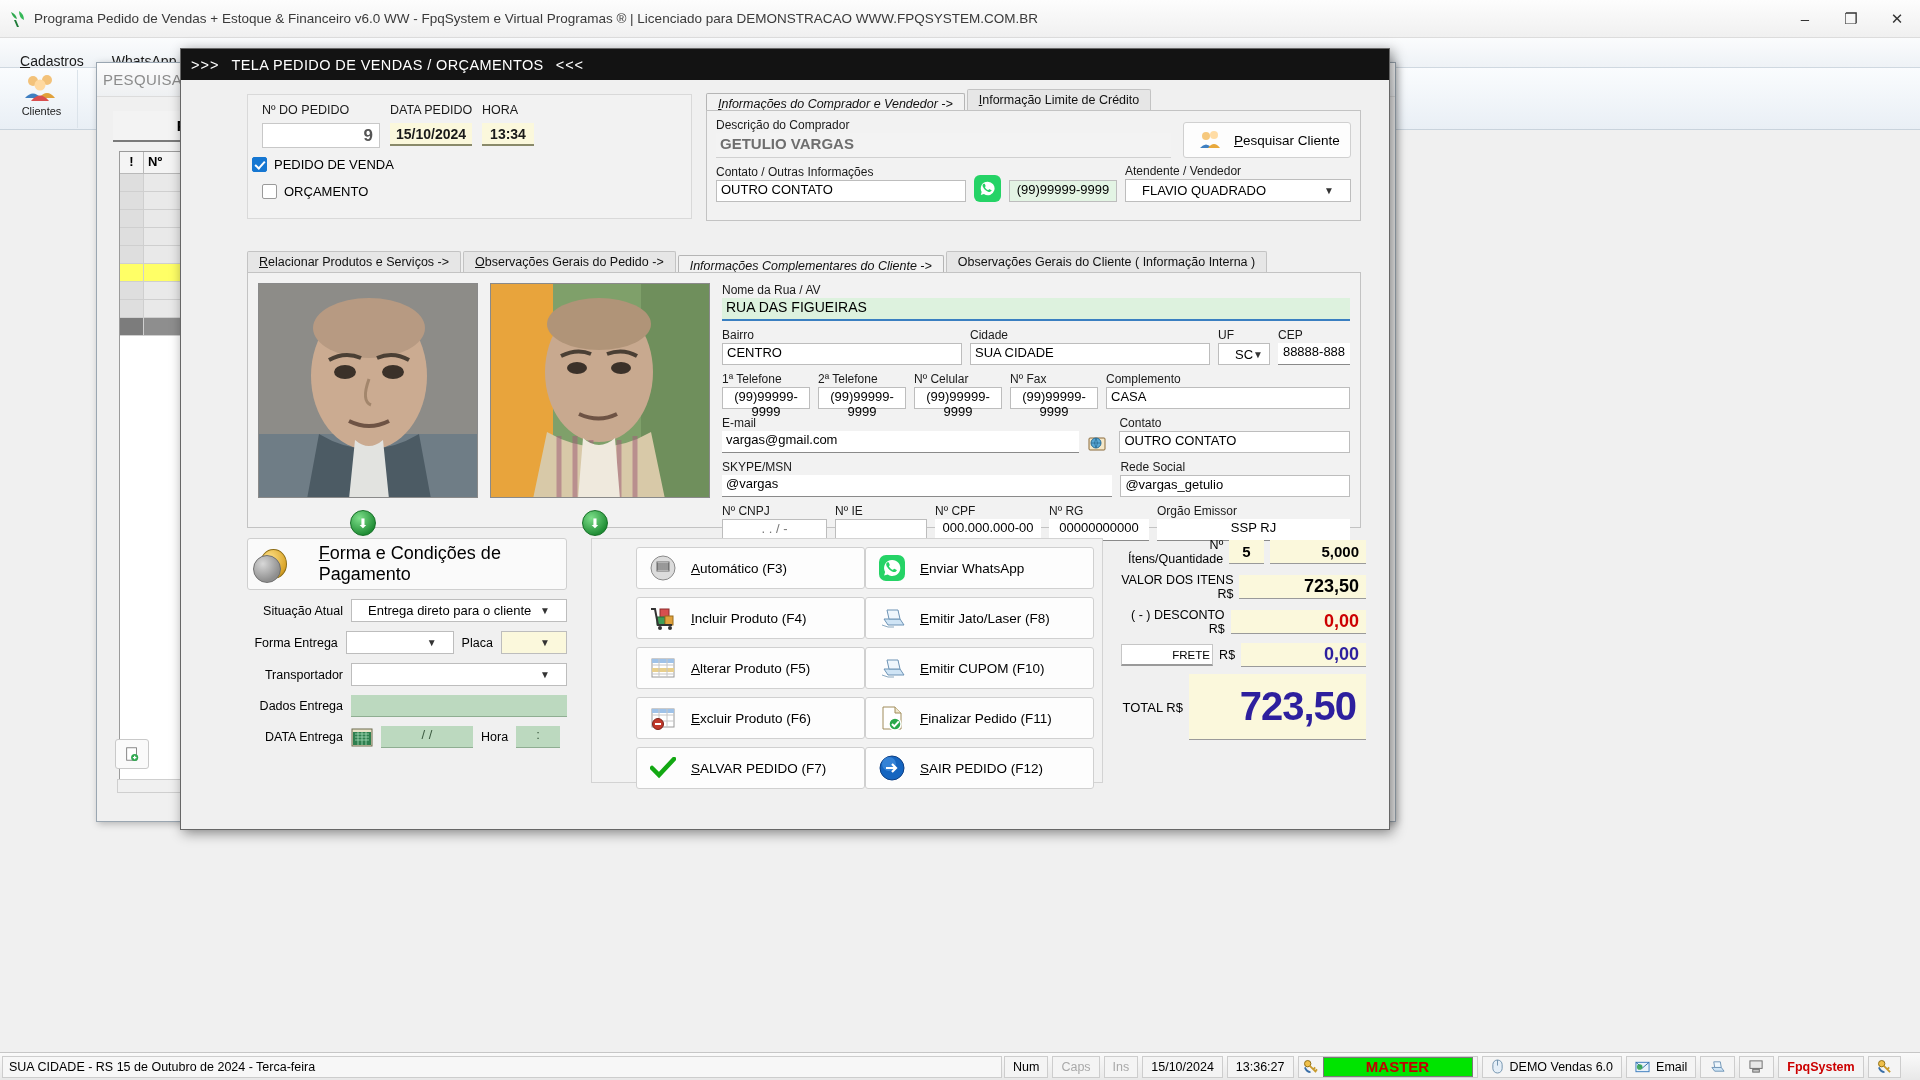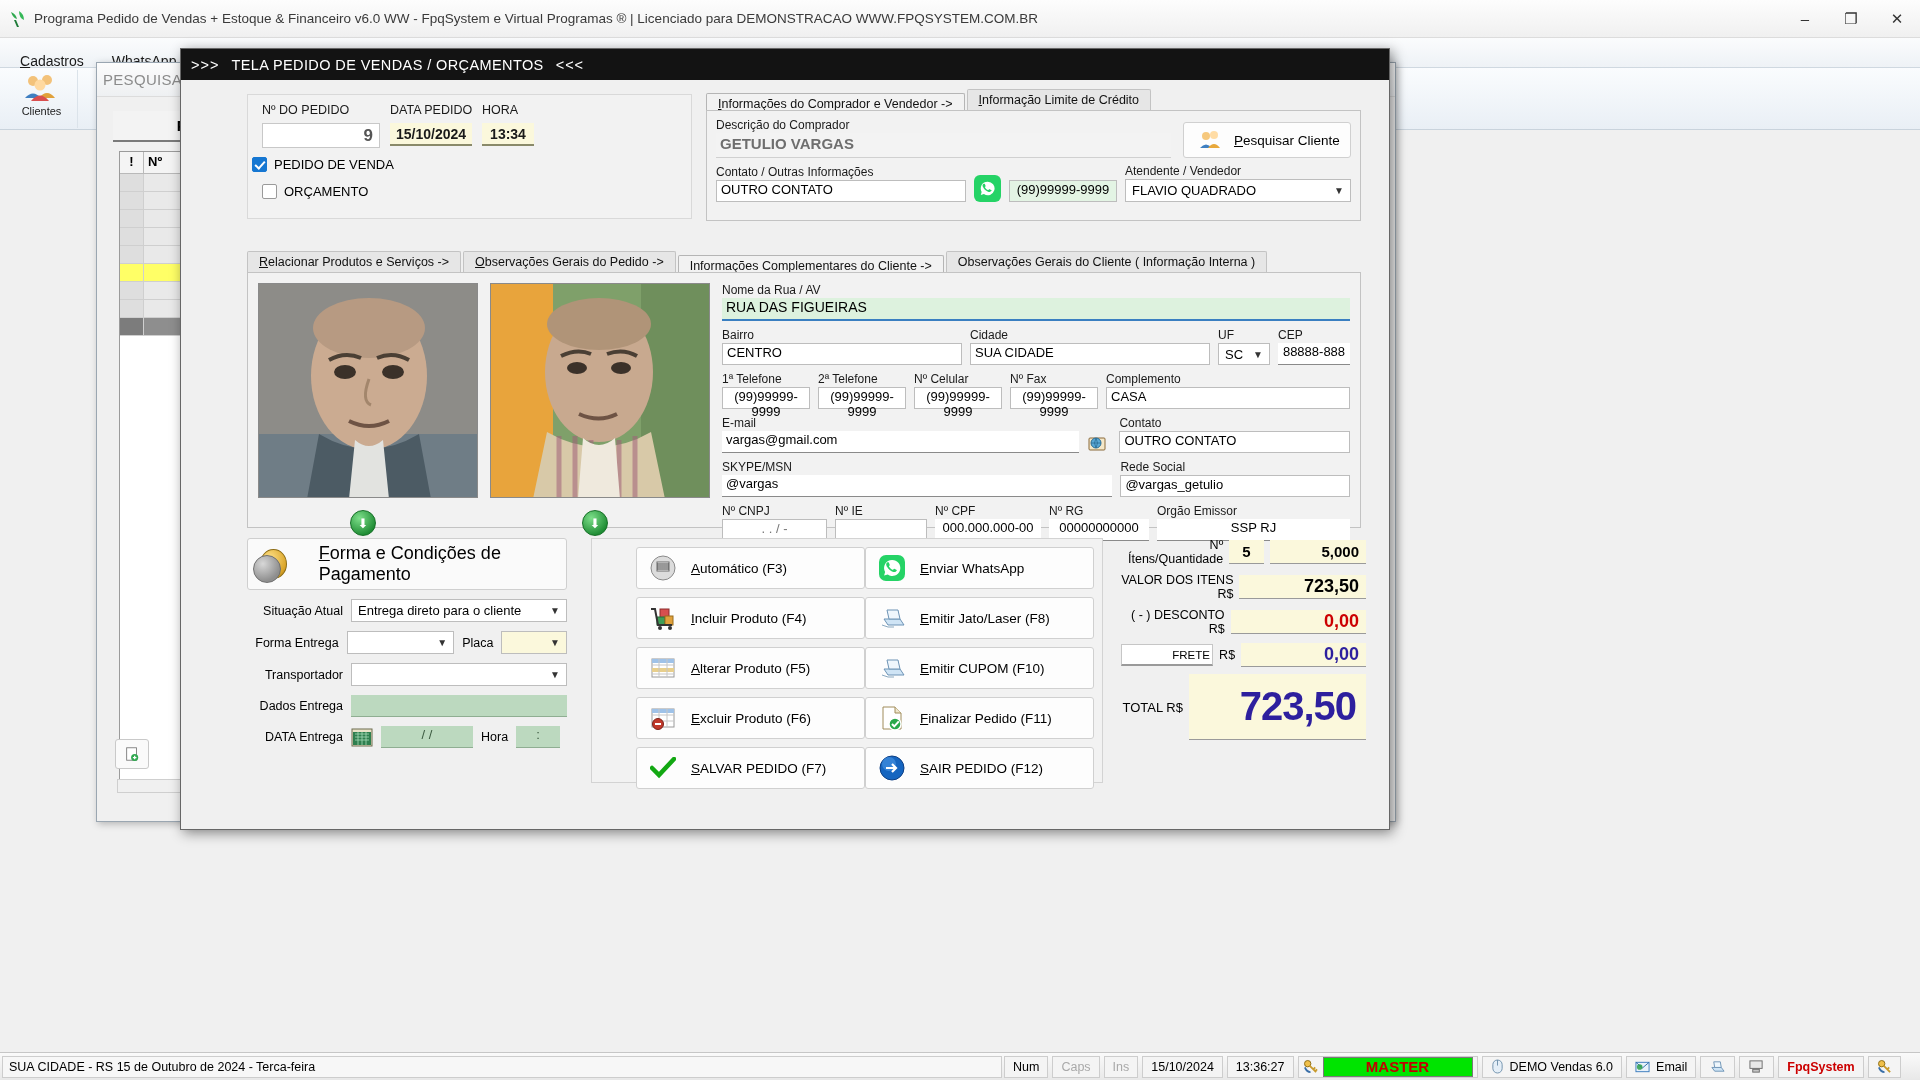--- a/index.html
+++ b/index.html
@@ -96,28 +96,28 @@
     border-bottom:2px solid #8a8a6a;text-align:center;font-size:14px;font-weight:bold;line-height:22px;color:#1a1a1a;}
   .cbrow{position:absolute;display:flex;align-items:center;gap:7px;font-size:13px;}
   .cb{width:15px;height:15px;border:1px solid #9a9a9a;background:#fff;border-radius:2px;flex:none;}
   .cb.on{background:#1677d2;border-color:#1677d2;position:relative;}
   .cb.on:after{content:"";position:absolute;left:4px;top:1px;width:4px;height:8px;
     border:solid #fff;border-width:0 2px 2px 0;transform:rotate(42deg);}
   
   .tabs{display:flex;align-items:flex-end;height:24px;}
   .tab{border:1px solid #c3c3c3;border-bottom:none;background:#e6e6e6;
     padding:3px 11px;font-size:12.5px;margin-right:2px;border-radius:2px 2px 0 0;color:#111;}
-  .tab.active{background:#f2f2f2;border-color:#b5b5b5;position:relative;top:4px;}
+  .tab.active{background:#f2f2f2;border-color:#b5b5b5;position:relative;top:4px;font-style:italic;}
   .tabpanel{border:1px solid #c3c3c3;background:#f2f2f2;}
   
   .buyerpanel{position:absolute;left:525px;top:6px;width:655px;height:135px;}
   .wa{width:27px;height:27px;border-radius:6px;background:#25d366;display:flex;
     align-items:center;justify-content:center;color:#fff;font-size:16px;flex:none;}
   .sel2{border:1px solid #bdbdbd;background:#fff;height:23px;font-size:13px;
-    display:flex;align-items:center;padding:0 6px;position:relative;}
+    display:flex;align-items:center;padding:0 16px;position:relative;}
   .sel2 .cv{margin-left:auto;font-size:10px;color:#333;}
   
   .clientarea{position:absolute;left:66px;top:168px;width:1114px;height:280px;}
   .photo{width:220px;height:215px;border:1px solid #8a8a8a;overflow:hidden;position:relative;}
   .dlbtn{width:26px;height:26px;border-radius:50%;background:radial-gradient(circle at 35% 30%,#7ddf8a,#1e8b33 75%);
     border:1px solid #157026;display:flex;align-items:center;justify-content:center;color:#fff;font-size:13px;}
   .fl{font-size:12px;color:#1a1a1a;margin-bottom:1px;display:block;}
   .fi{border:1px solid #bdbdbd;background:#fff;height:22px;font-size:13px;padding:1px 4px;width:100%;}
   .fi.center{text-align:center;}
   .fi.ul{border:none;border-bottom:1px solid #8a8a8a;}

